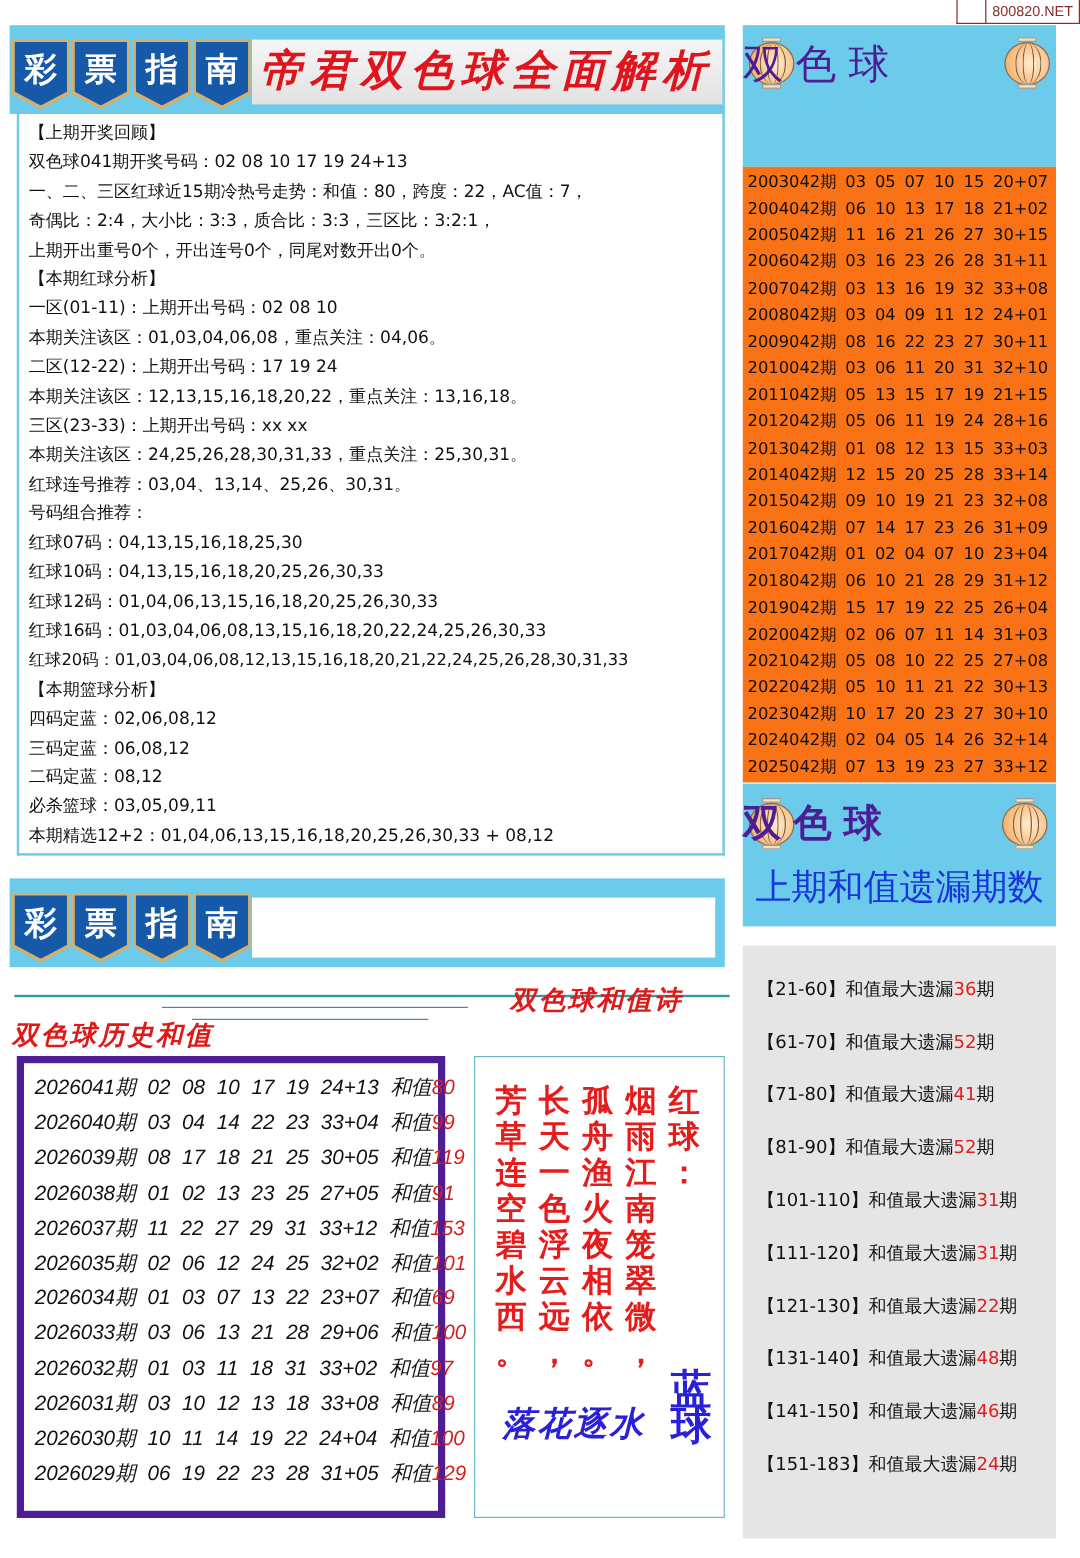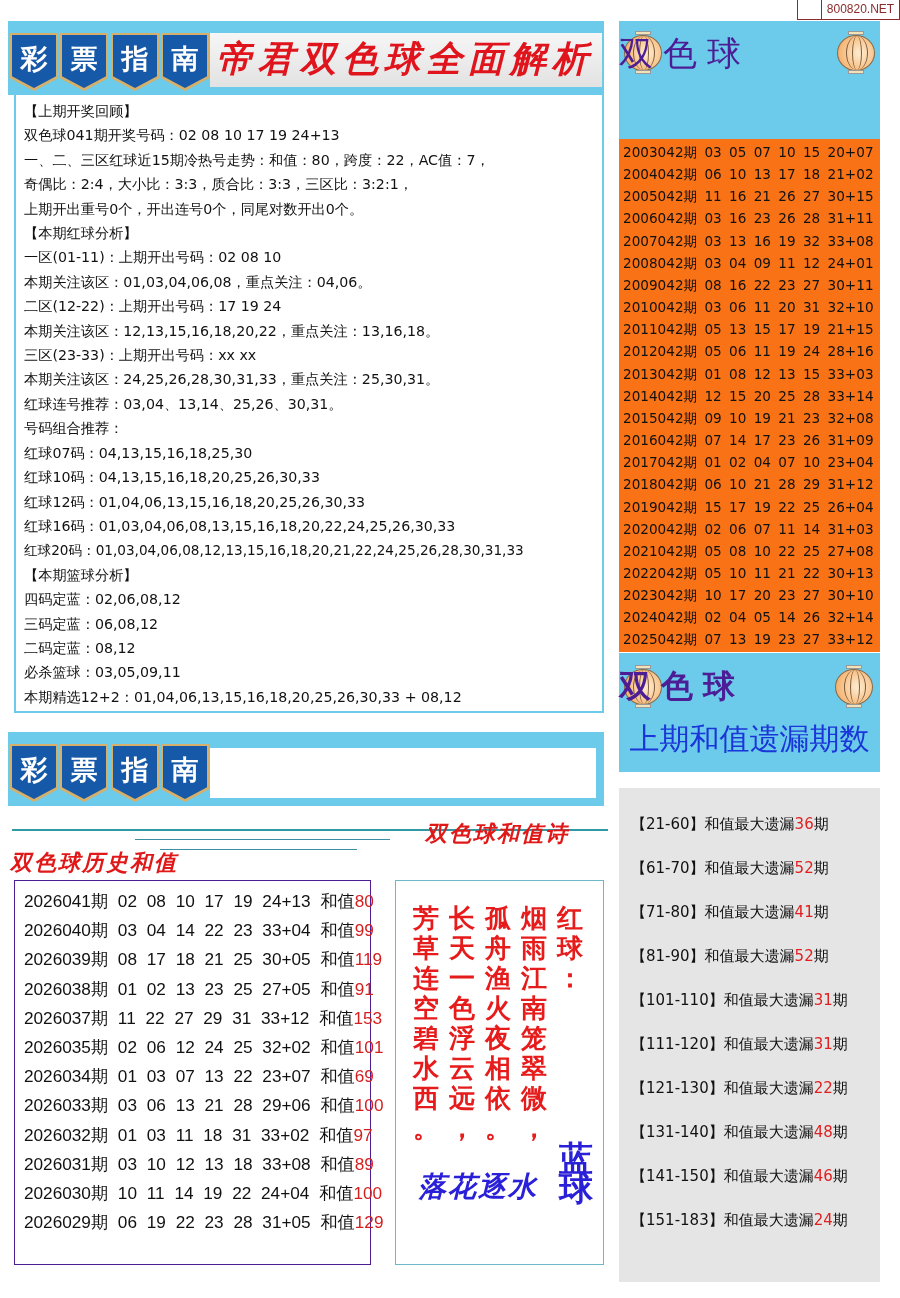--- a/index.html
+++ b/index.html
@@ -39,21 +39,21 @@
 
   .omit-list { position: absolute; left: 619px; top: 772px; width: 261px; height: 494px; background: #e5e5e5; padding: 14px 0 0 12px; margin-top: 16px; }
   .omit-list .row { font-size: 15px; line-height: 44px; height: 44px; white-space: nowrap; color: #111; font-family: "DejaVu Sans", sans-serif; }
   .omit-list .num { color: #e02020; }
 
   
   .divider-teal { position: absolute; height: 2px; background: #2f9aa3; }
   .divider-thin { position: absolute; height: 1px; background: #3c8fa3; }
   .section-title { position: absolute; color: #e01818; font-size: 22px; font-weight: bold; font-style: italic; font-family: "DejaVu Serif", serif; letter-spacing: 2px; white-space: nowrap; }
 
-  .sum-table { position: absolute; left: 14px; top: 880px; width: 357px; height: 385px; border: 1px solid #4c1d95; background: #fff; padding: 6px 0 0 9px; }
+  .sum-table { position: absolute; left: 14px; top: 880px; width: 357px; height: 385px; border: 6px solid #4c1d95; background: #fff; padding: 6px 0 0 9px; font-style: italic; }
   .sum-table .row { font-size: 17.2px; line-height: 29.2px; white-space: nowrap; color: #111; font-family: "Liberation Sans", sans-serif; word-spacing: 5px; }
   .sum-table .val { color: #d41f1f; word-spacing: 0; }
 
   .poem-box { position: absolute; left: 395px; top: 880px; width: 209px; height: 385px; border: 1px solid #6cb8c8; background: #fff; }
   .poem-cols { position: absolute; left: 14px; top: 22px; display: flex; flex-direction: row-reverse; gap: 4px; }
   .poem-col { width: 32px; display: flex; flex-direction: column; align-items: center; color: #e61c1c; font-size: 26px; line-height: 30px; font-weight: bold; font-family: "DejaVu Serif", serif; }
   .poem-blue { position: absolute; left: 22px; top: 287px; color: #2a20d8; font-size: 28px; font-weight: bold; font-style: italic; font-family: "DejaVu Serif", serif; letter-spacing: 2px; }
   .poem-blue-side { position: absolute; left: 163px; top: 262px; width: 32px; color: #2a20d8; font-size: 34px; font-weight: bold; font-family: "DejaVu Serif", serif; line-height: 30px; text-align: center; }
 </style>
 </head>

